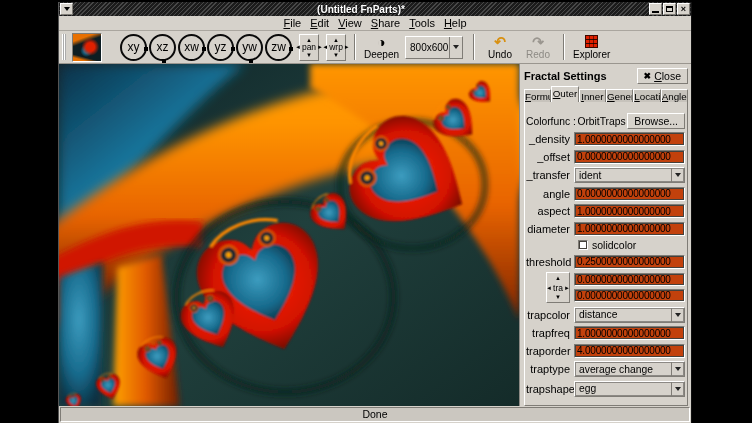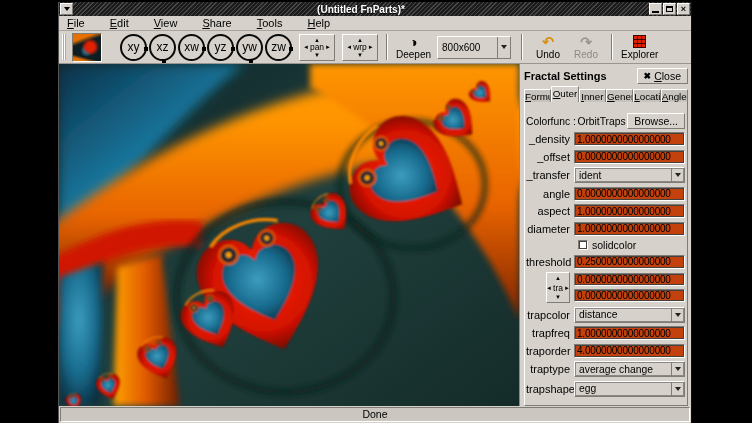--- a/index.html
+++ b/index.html
@@ -24,22 +24,22 @@
   .tb-btn{width:13px; height:12px; background:var(--chrome);
     border-top:1px solid var(--bevel-light); border-left:1px solid var(--bevel-light);
     border-right:1px solid var(--bevel-dark); border-bottom:1px solid var(--bevel-dark);
     display:flex; align-items:center; justify-content:center; cursor:default;}
   .glyph-tri-down{width:0;height:0;border-left:3px solid transparent;border-right:3px solid transparent;border-top:4px solid #000;}
   .glyph-min{width:7px;height:2px;background:#000; margin-top:5px;}
   .glyph-max{width:7px;height:6px;border:1px solid #000; border-top-width:2px;}
   .glyph-x{font-size:9px; line-height:9px; font-weight:bold;}
 
   
-  .menubar{height:15px; flex:0 0 auto; display:flex; align-items:center; gap:25px;
-    padding:0 8px; background:var(--chrome); border-bottom:1px solid #aaa69f; font-size:11px;}
+  .menubar{height:15px; flex:0 0 auto; display:flex; align-items:center; gap:9px;
+    padding:0 8px; background:var(--chrome); border-bottom:1px solid #aaa69f; font-size:11px;justify-content:center;}
   .menu-item{display:inline-block;}
   .mnemonic::first-letter{text-decoration:underline;}
 
   
   .toolbar{height:33px; flex:0 0 auto; display:flex; align-items:center; gap:4px;
     padding:1px 3px; background:var(--chrome); border-bottom:1px solid #9a968f;}
   .grip{width:4px; height:26px; border-left:2px ridge #fff; border-right:2px ridge #fff; margin-right:2px;}
   .thumb{width:30px; height:29px;
     border-top:1px solid var(--bevel-dark); border-left:1px solid var(--bevel-dark);
     border-right:1px solid var(--bevel-light); border-bottom:1px solid var(--bevel-light);
@@ -48,39 +48,39 @@
       radial-gradient(circle at 48% 62%, #1878a0 0 10%, rgba(0,0,0,0) 28%),
       linear-gradient(160deg, #e87000 0 20%, rgba(0,0,0,0) 34%),
       linear-gradient(15deg, #e87000 0 10%, rgba(0,0,0,0) 20%),
       #0d1d22;}
   .axis-group{display:flex; align-items:center; gap:2px; margin-left:14px;}
   .axis-btn{position:relative; width:27px; height:27px; border:2px solid #0a0a0a; border-radius:50%;
     display:flex; align-items:center; justify-content:center; font-size:12px; background:var(--chrome); cursor:default;}
   .axis-btn .dot{position:absolute; width:4px; height:4px; background:#000;}
   .axis-btn .dot.right{right:-3px; top:11px;}
   .axis-btn .dot.bottom{bottom:-4px; left:11px;}
-  .pad{width:36px; height:27px; margin-left:3px;
+  .pad{width:20px; height:27px; margin-left:3px;
     border-top:1px solid var(--bevel-light); border-left:1px solid var(--bevel-light);
     border-right:1px solid var(--bevel-dark); border-bottom:1px solid var(--bevel-dark);
     display:flex; flex-direction:column; align-items:center; justify-content:space-between;
     font-size:6px; line-height:6px; padding:2px 0; background:var(--chrome);}
   .pad .mid{display:flex; align-items:center; gap:1px; font-size:8.5px; line-height:8px;}
   .pad .arr{font-size:6px;}
   .vsep{width:2px; height:26px; border-left:1px solid var(--bevel-dark); border-right:1px solid var(--bevel-light); margin:0 4px;}
   .tool-btn{display:flex; flex-direction:column; align-items:center; justify-content:center;
     min-width:34px; height:30px; font-size:10px; gap:0; background:var(--chrome); cursor:default;}
   .tool-btn .ticon{height:15px; display:flex; align-items:center; justify-content:center; font-size:14px; line-height:14px;}
   .tool-btn.disabled{color:#8d8a84;}
   .undo-glyph{color:#d89010; font-weight:bold; transform:scaleY(1.05);}
   .redo-glyph{color:#9a968f; font-weight:bold;}
   .explorer-icon{width:13px; height:13px; border:1px solid #3a0800;
     background:
       repeating-linear-gradient(0deg, rgba(0,0,0,0) 0 3px, rgba(0,0,0,.75) 3px 4px),
       repeating-linear-gradient(90deg, #e02000 0 3px, #7a1000 3px 4px);}
-  .combo-res{display:flex; align-items:stretch; width:74px; height:23px; margin:0 2px;
+  .combo-res{display:flex; align-items:stretch; width:58px; height:23px; margin:0 2px;
     border-top:1px solid var(--bevel-light); border-left:1px solid var(--bevel-light);
     border-right:1px solid var(--bevel-dark); border-bottom:1px solid var(--bevel-dark); background:var(--chrome);justify-content:space-between;}
   .combo-res .val{flex:1; display:flex; align-items:center; padding-left:4px; font-size:10px;}
   .arrow-box{width:13px; display:flex; align-items:center; justify-content:center;
     border-left:1px solid var(--bevel-dark);}
   .tri-down{width:0;height:0;border-left:3px solid transparent;border-right:3px solid transparent;border-top:4px solid #222;}
 
   
   .content{flex:1; display:flex; min-height:0; background:var(--chrome);}
   .canvas{width:461px; flex:0 0 auto; border-right:1px solid #8c8984; background:#16302f;}

